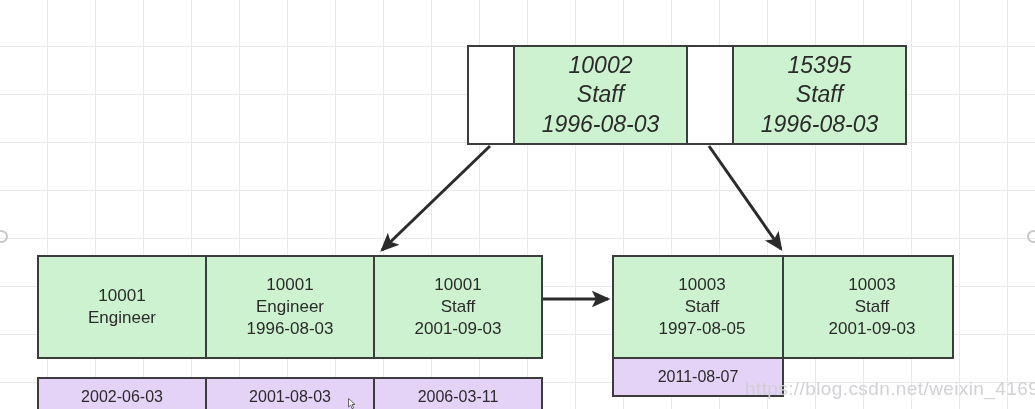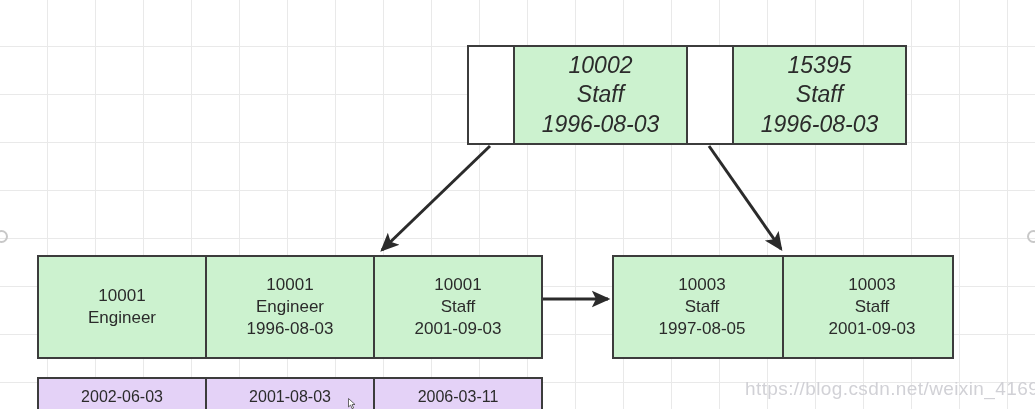--- a/index.html
+++ b/index.html
@@ -191,20 +191,21 @@
     </div>
   </div>
 
   <div class="node" id="leaf-right">
     <div class="col">
       <div class="cell cell-green">
         <span class="lbl">10003</span>
         <span class="lbl">Staff</span>
         <span class="lbl">1997-08-05</span>
       </div>
+      <div class="cell cell-purple">2011-08-07</div>
     </div>
     <div class="col">
       <div class="cell cell-green">
         <span class="lbl">10003</span>
         <span class="lbl">Staff</span>
         <span class="lbl">2001-09-03</span>
       </div>
     </div>
   </div>
 

